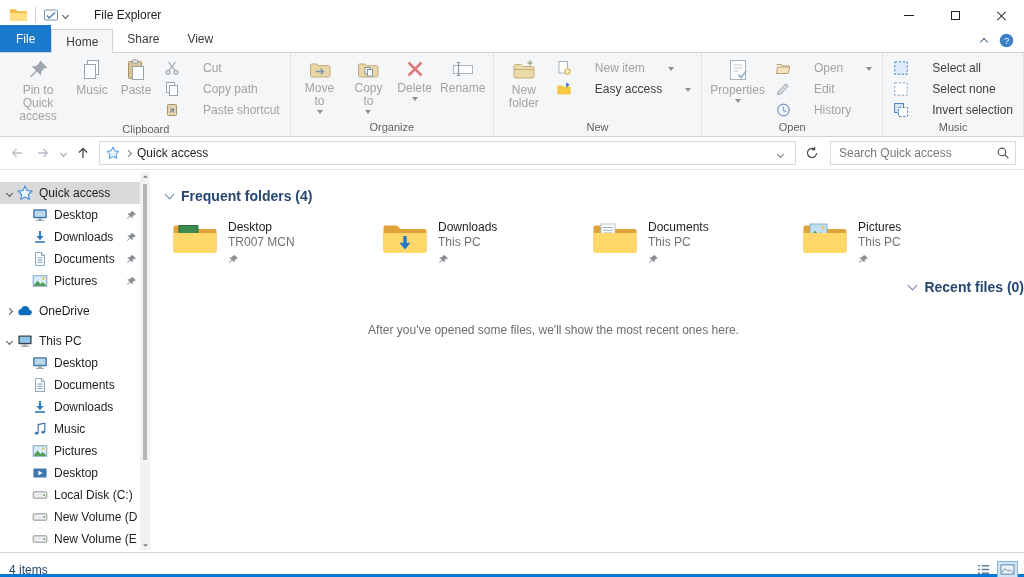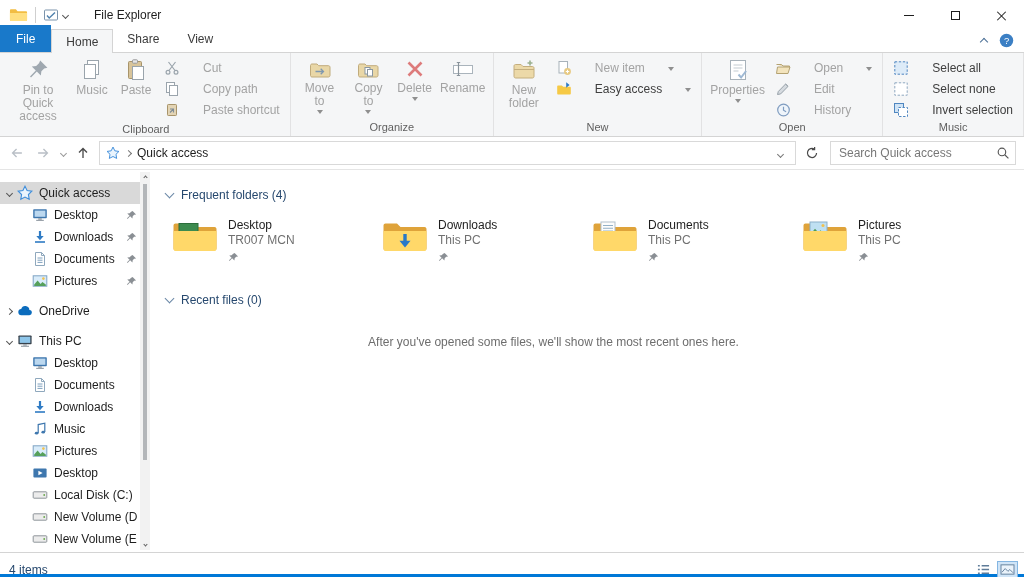--- a/index.html
+++ b/index.html
@@ -79,22 +79,22 @@
   .nav-item.sel{background:#d9d9d9;}
   .nav-item.gap{margin-top:8px;}
   .nav-pin{margin-left:auto;width:11px;height:11px;}
   .sb-scroll{position:absolute;right:0;top:2px;bottom:2px;width:10px;background:#f2f2f2;}
   .sb-arrow{height:11px;display:flex;align-items:center;justify-content:center;}
   .sb-arrow.bot{position:absolute;bottom:0;left:0;right:0;}
   .sb-thumb{position:absolute;left:3px;width:4px;top:12px;height:276px;background:#b3b6b9;}
 
   .content{flex:1;padding:10px 0 0 12px;}
   .sect-hdr{display:flex;align-items:center;gap:8px;padding:8px 0 2px 4px;}
-  .shlbl{font-size:12px;color:#26486e;}
-  .sect-hdr.recent{margin-top:16px;}
+  .shlbl{font-size:14px;color:#26486e;font-weight:bold;}
+  .sect-hdr.recent{justify-content:flex-end;}
   .tiles{display:flex;padding:12px 0 4px 8px;}
   .tile{width:210px;display:flex;align-items:flex-start;gap:10px;padding:2px;}
   .tile-ic{width:46px;height:38px;}
   .tile-txt{display:flex;flex-direction:column;}
   .tile-name{line-height:15px;color:#1e1e1e;}
   .tile-loc{line-height:15px;color:#707070;}
   .tile-pin{width:11px;height:11px;margin-top:4px;}
   .empty-msg{text-align:center;color:#6d6d6d;padding:26px 79px 0 0;}
 
   

